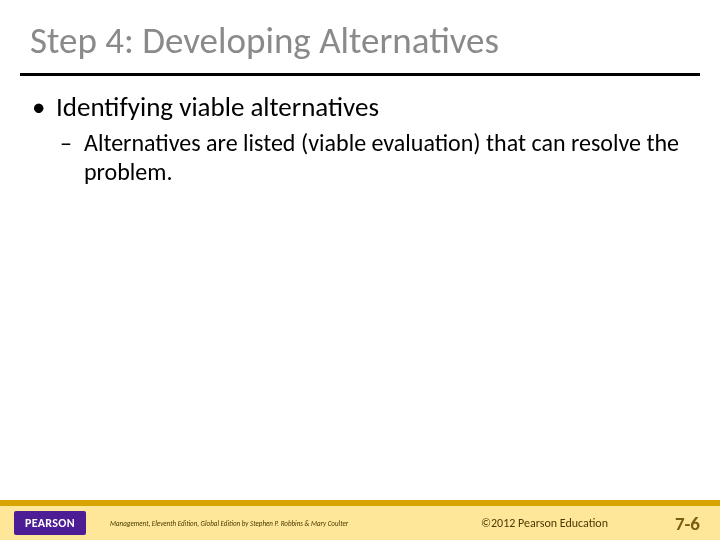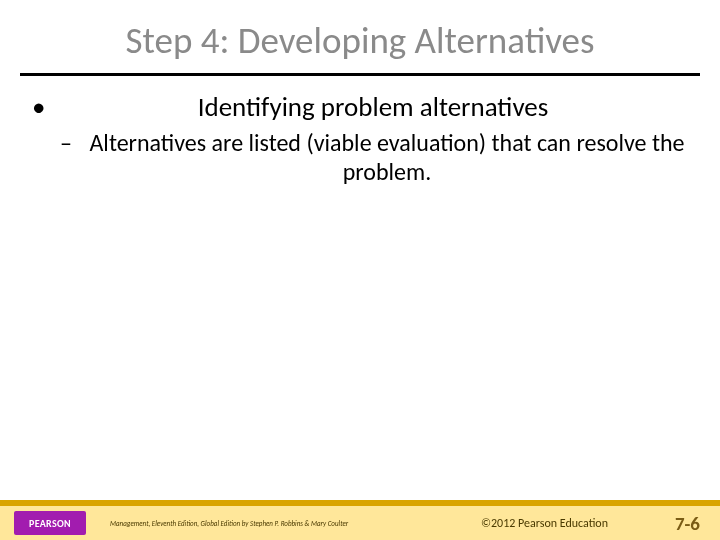--- a/index.html
+++ b/index.html
@@ -1,40 +1,40 @@
 <!DOCTYPE html>
 <html><head>
 <meta charset="utf-8">
 <style>
   * { margin: 0; padding: 0; box-sizing: border-box; }
   html, body { width: 720px; height: 540px; font-family: Calibri, Arial, sans-serif; background: #fff; overflow: hidden; }
-  .slide { width: 720px; height: 540px; position: relative; text-align: center; }
+  .slide { width: 720px; height: 540px; position: relative; }
   .title { font-size: 37px; color: #8a8a8a; padding: 18px 30px 10px 30px; font-weight: 400; letter-spacing: 0px; }
   .rule { border: none; border-top: 3px solid #000; margin: 0 20px 0 20px; }
   .content { padding: 14px 30px 0 30px; color: #000; }
   .bullet1 { font-size: 27px; position: relative; padding-left: 26px; margin-bottom: 6px; }
   .bullet1::before { content: "•"; position: absolute; left: 2px; top: 0; font-size: 27px; }
   .bullet2 { font-size: 24px; position: relative; padding-left: 54px; line-height: 1.2; }
   .bullet2::before { content: "–"; position: absolute; left: 30px; top: 0; font-size: 24px; }
   .footer { position: absolute; left: 0; right: 0; bottom: 0; height: 40px; }
   .goldbar { position: absolute; left: 0; right: 0; top: 0; height: 6px; background: #d9a400; }
   .footerbody { position: absolute; left: 0; right: 0; top: 6px; bottom: 0; background: #ffe79a; display: flex; align-items: center; }
-  .logo { width: 72px; height: 24px; background: #a21caf; color: #fff; margin-left: 14px; display: flex; align-items: center; justify-content: center; font-size: 10px; font-weight: bold; letter-spacing: 0.3px; border-radius: 2px; position: relative; }
+  .logo { width: 72px; height: 24px; background: #4c1d95; color: #fff; margin-left: 14px; display: flex; align-items: center; justify-content: center; font-size: 12px; font-weight: bold; letter-spacing: 0.3px; border-radius: 2px; position: relative; }
   .credits { font-size: 7px; color: #4a3a00; margin-left: 24px; font-style: italic; white-space: nowrap; }
   .copyright { font-size: 12px; color: #4a3a00; position: absolute; left: 481px; }
   .pagenum { font-size: 19px; color: #7a5c15; font-weight: bold; position: absolute; right: 20px; }
 </style>
 </head>
 <body>
 
 <div class="slide">
   <h1 class="title">Step 4: Developing Alternatives</h1>
   <hr class="rule">
   <div class="content">
-    <div class="bullet1">Identifying problem alternatives</div>
+    <div class="bullet1">Identifying viable alternatives</div>
     <div class="bullet2">Alternatives are listed (viable evaluation) that can resolve the problem.</div>
   </div>
   <div class="footer">
     <div class="goldbar"></div>
     <div class="footerbody">
       <div class="logo">PEARSON</div>
       <div class="credits">Management, Eleventh Edition, Global Edition by Stephen P. Robbins &amp; Mary Coulter</div>
       <div class="copyright">©2012 Pearson Education</div>
       <div class="pagenum">7-6</div>
     </div>

